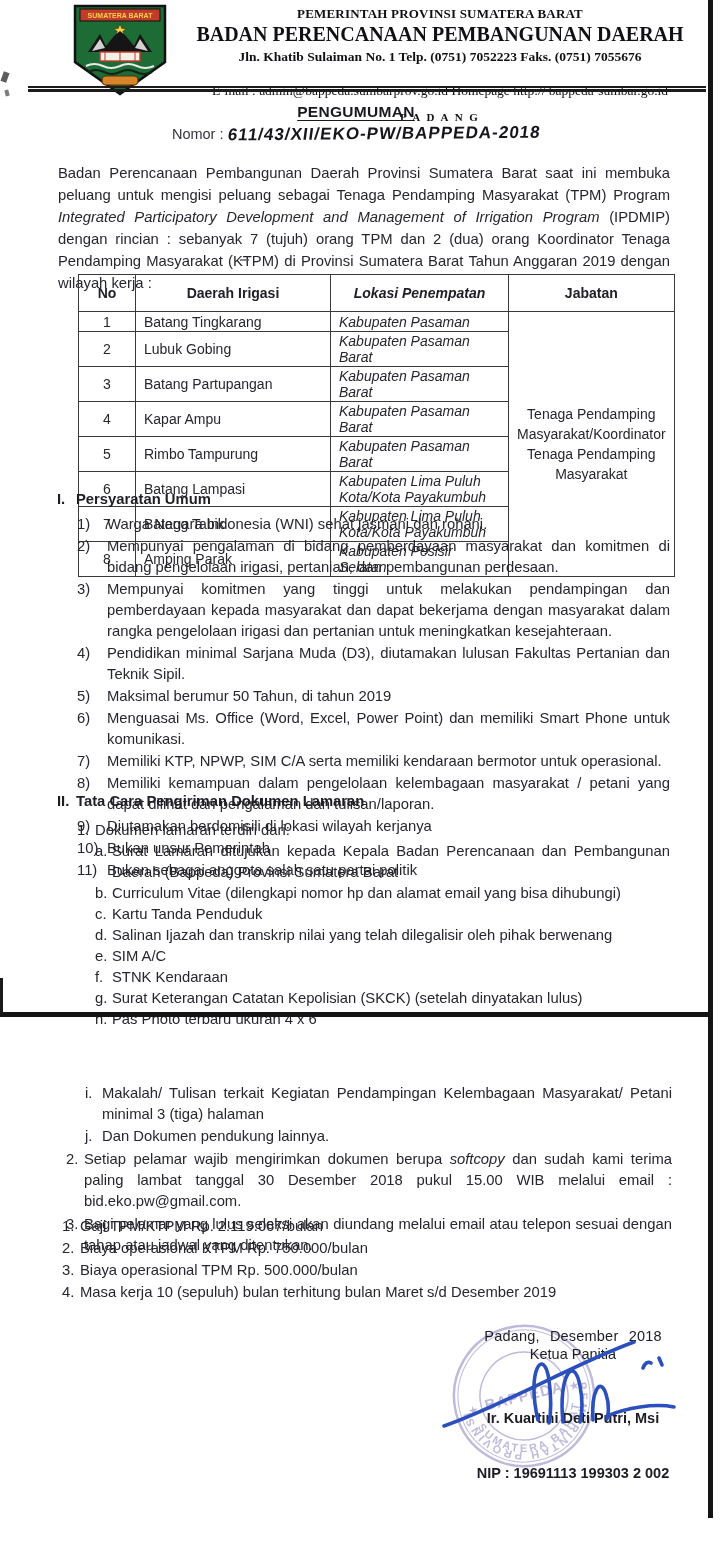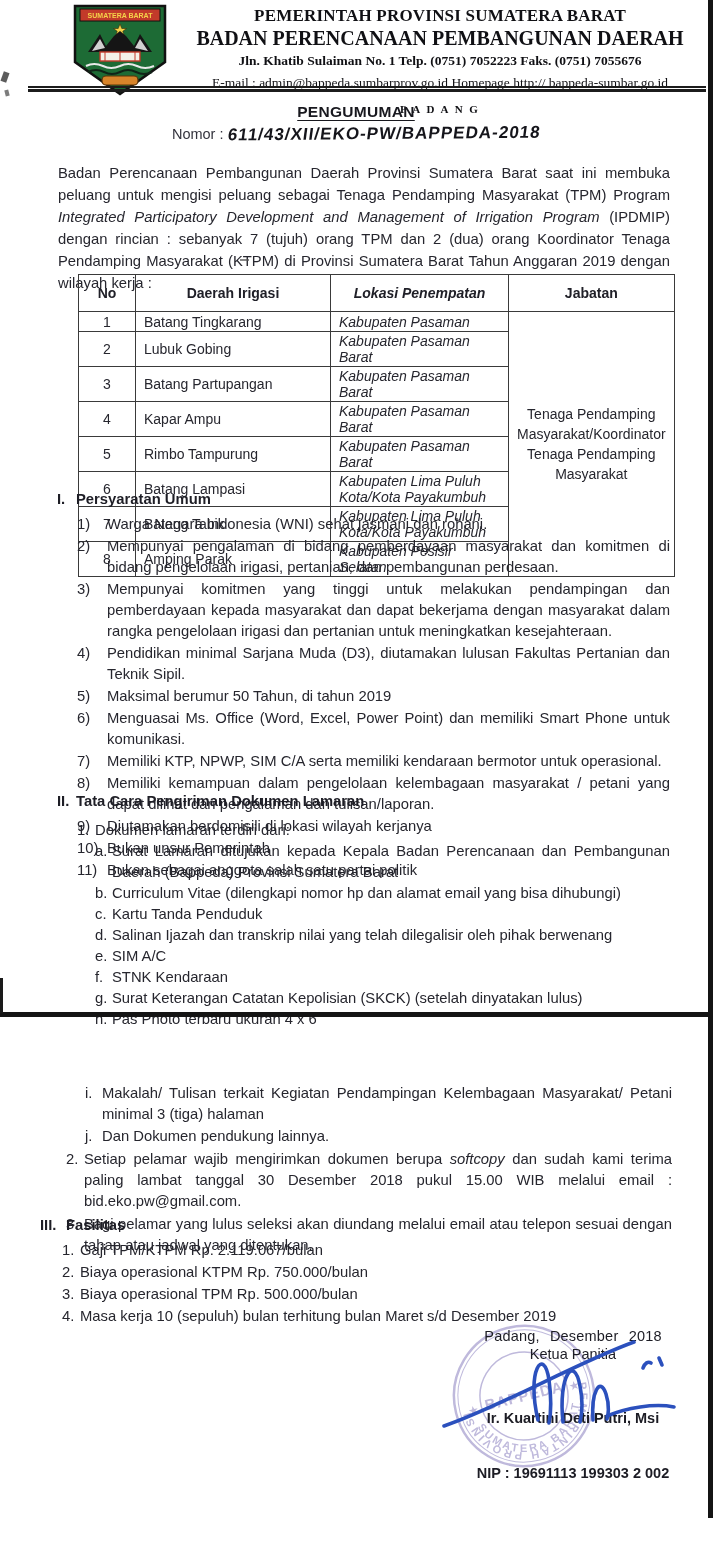--- a/index.html
+++ b/index.html
@@ -19,24 +19,24 @@
 
   .page { position:absolute; left:0; width:712px; background:transparent; }
   #page1 { top:0; height:1013px; }
   #page2 { top:1018px; height:546px; }
 
   
   .letterhead { position:absolute; top:0; left:0; width:712px; height:96px; }
   .logo { position:absolute; left:72px; top:4px; width:96px; height:92px; }
   .lh-text { position:absolute; left:180px; top:6px; width:520px; text-align:center;
              font-family:"Liberation Serif", serif; color:#101014; }
-  .lh1 { font-size:17px; font-weight:bold; letter-spacing:.2px; }
+  .lh1 { font-size:13px; font-weight:bold; letter-spacing:.2px; }
   .lh2 { font-size:20px; font-weight:bold; margin-top:1px; }
   .lh3 { font-size:13.5px; font-weight:bold; margin-top:3px; }
-  .lh4 { font-size:13.5px; margin-top:6px; }
+  .lh4 { font-size:13.5px; margin-top:18px; }
   .lh5 { font-size:11px; font-weight:bold; margin-top:12px; letter-spacing:2px; }
   .lh-rule { position:absolute; left:28px; top:86px; width:678px; height:6px;
              border-top:2px solid #1c1c1c; border-bottom:3px solid #1c1c1c; }
 
   
   .title-block { position:absolute; top:103px; left:0; width:712px; text-align:center; }
   .doc-title { display:inline-block; font-size:15.5px; font-weight:bold; color:#18181e;
                text-decoration:underline; text-underline-offset:3px; letter-spacing:.3px; }
   .nomor-line { margin-top:3px; font-size:14.5px; color:#33333d; }
   .nomor-hand { font-size:17px; font-weight:600; color:#15151b; letter-spacing:1px;
@@ -299,24 +299,20 @@
         <span class="mk">2.</span>
         <span class="tx"><span>Setiap pelamar wajib mengirimkan dokumen berupa </span><i>softcopy</i><span> dan sudah kami terima paling lambat tanggal 30  Desember 2018 pukul  15.00 WIB melalui email : bid.eko.pw@gmail.com.</span></span>
       </div>
     <div class="li num">
         <span class="mk">3.</span>
         <span class="tx">Bagi pelamar yang lulus seleksi akan diundang melalui email atau telepon sesuai dengan tahap atau jadwal yang ditentukan.</span>
       </div>
   </div>
 
   <div class="sec" id="section3">
-    <div class="sec-head">
-      <span class="rn" style="width:26px">III.</span>
-      <span>Fasilitas</span>
-    </div>
     <div class="li">
         <span class="mk">1.</span>
         <span class="tx">Gaji TPM/KTPM Rp. 2.119.067/bulan</span>
       </div>
     <div class="li">
         <span class="mk">2.</span>
         <span class="tx">Biaya operasional KTPM Rp. 750.000/bulan</span>
       </div>
     <div class="li">
         <span class="mk">3.</span>

